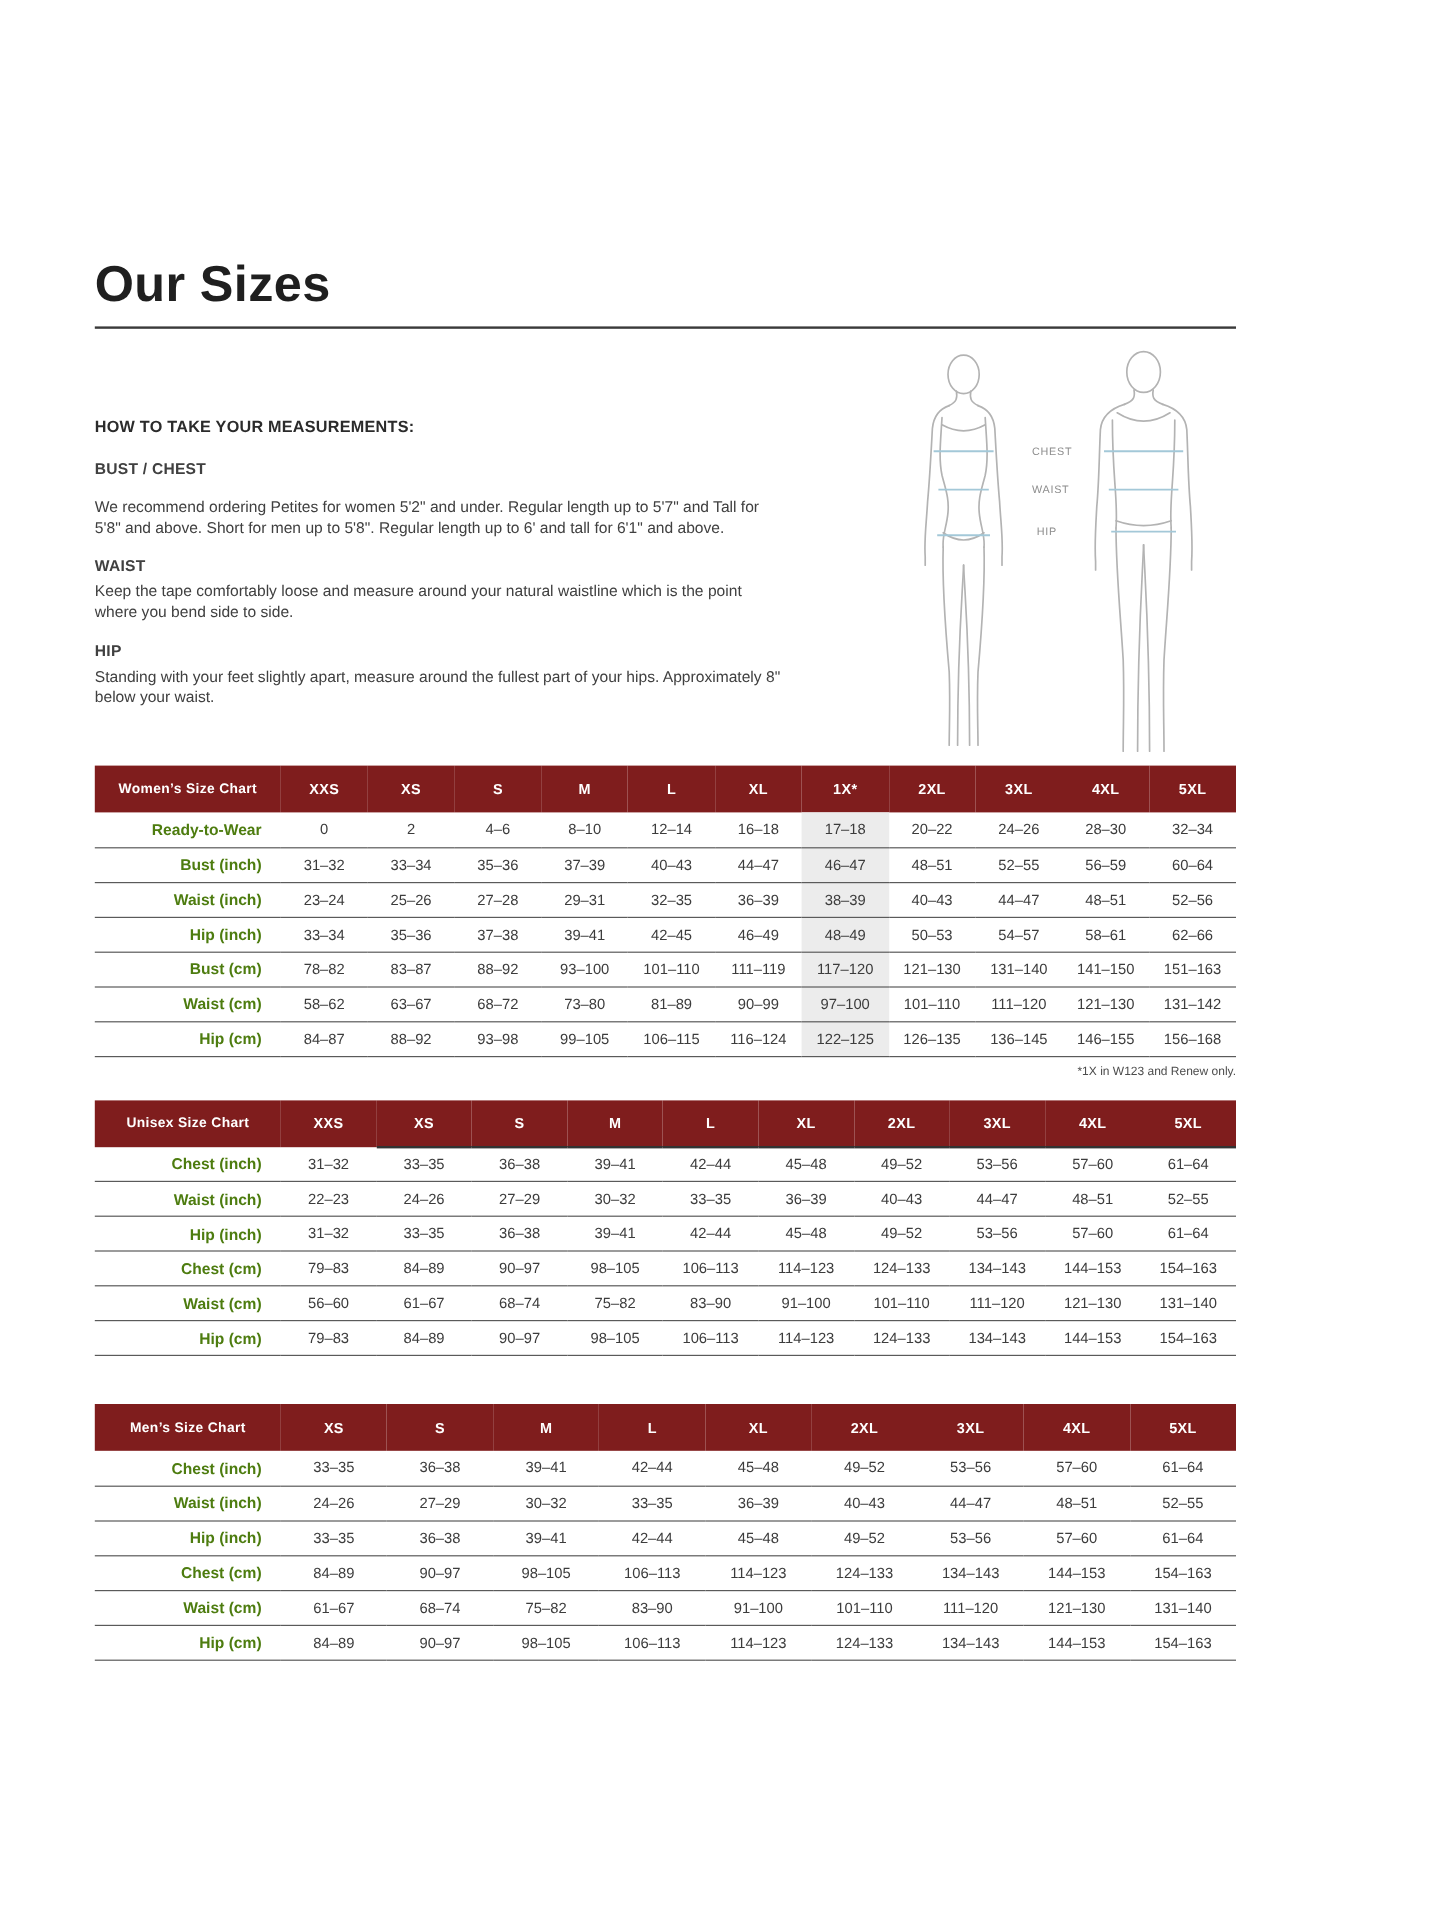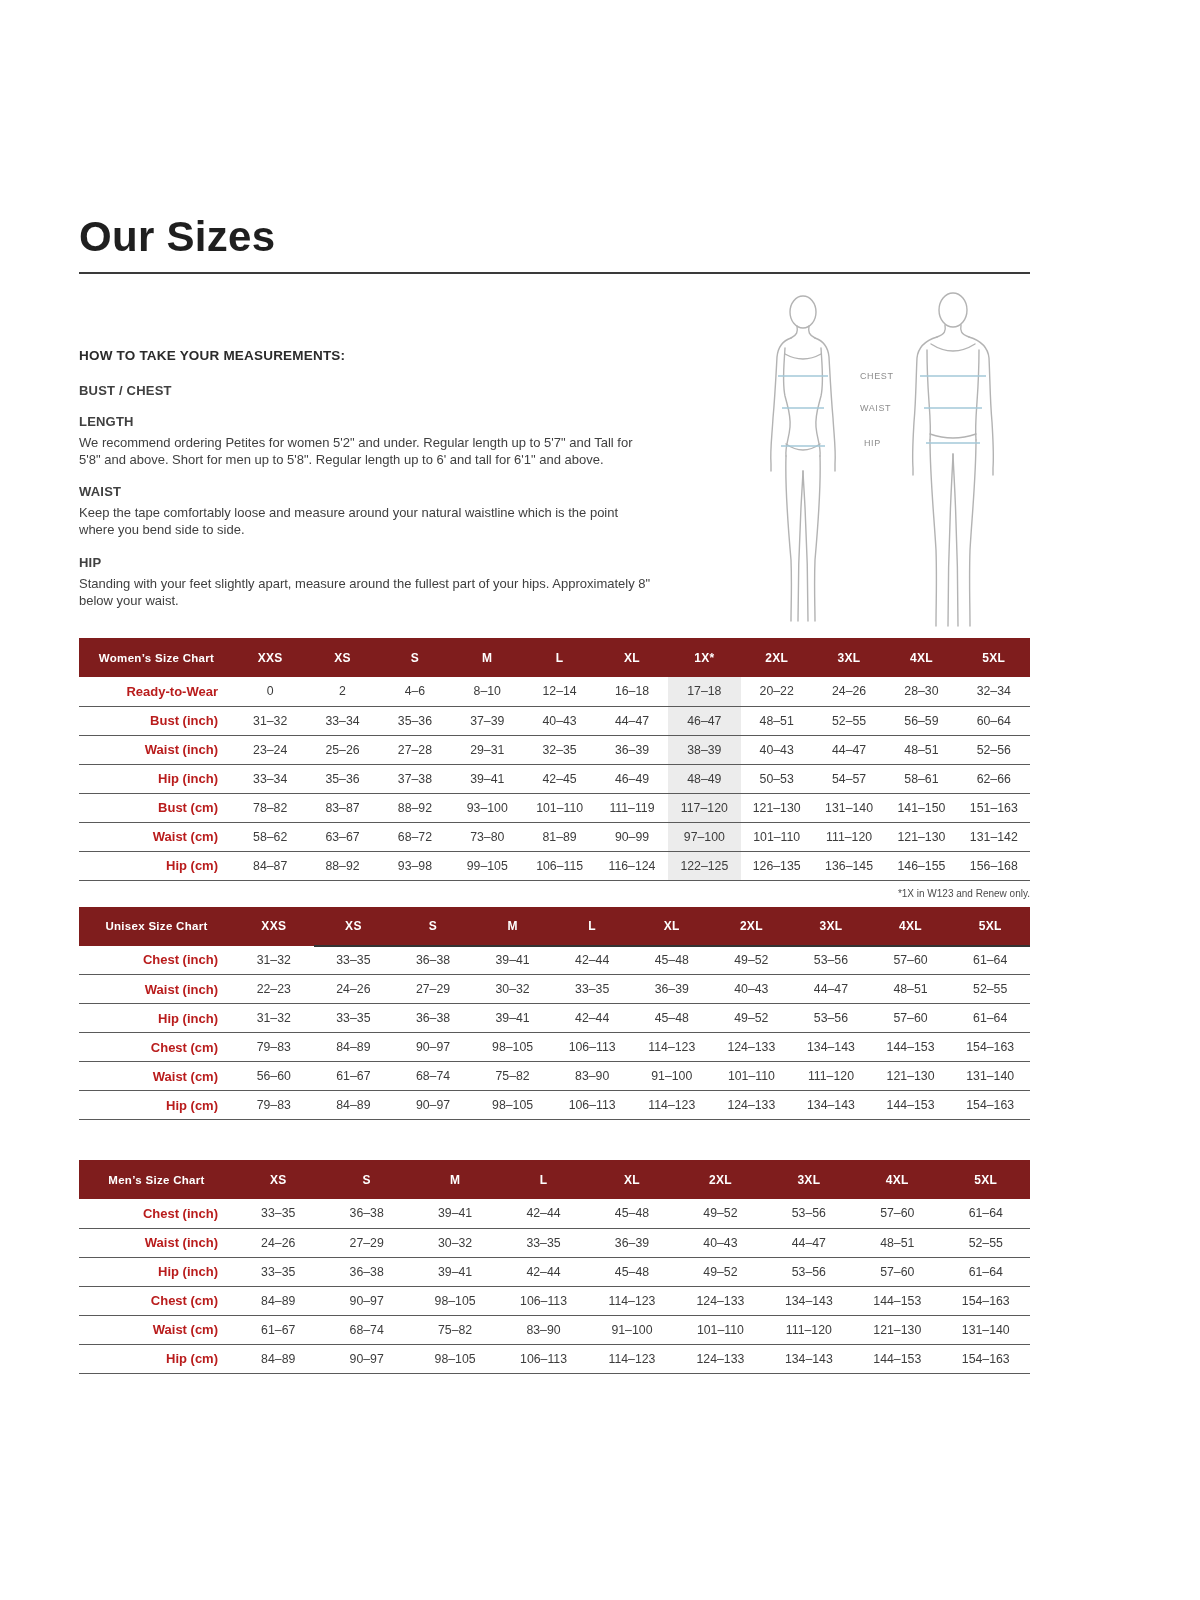--- a/index.html
+++ b/index.html
@@ -43,21 +43,21 @@
     margin-bottom: 5px;
     letter-spacing: 0.2px;
   }
   .m-body { font-size: 13px; line-height: 1.32; color: #404040; }
 
   .figures { width: 290px; margin-top: -16px; }
   .fig-svg { display: block; }
 
   .tables-area { margin-top: 0; }
   .table-block.women { margin-top: 10px; }
-  .table-block.unisex { margin-top: 8px; }
+  .table-block.unisex { margin-top: 18px; }
   .table-block.men { margin-top: 40px; }
 
   table { width: 100%; border-collapse: collapse; table-layout: fixed; }
   col.labelcol { width: 155px; }
   thead th {
     background: #7f1d1d;
     color: #ffffff;
     font-size: 12px;
     font-weight: 700;
     height: 39px;
@@ -70,21 +70,21 @@
     text-align: center;
     font-size: 12.3px;
     color: #3c3c3c;
     height: 29px;
     border-bottom: 1px solid #5a5a5a;
   }
   tbody td.rowlabel {
     text-align: right;
     padding-right: 16px;
     font-weight: 700;
-    color: #b91c1c;
+    color: #4d7c0f;
     font-size: 13px;
   }
   tbody td.hl { background: #ececec; }
 
   .footnote {
     margin-top: 7px;
     text-align: right;
     font-size: 10px;
     color: #4c4c4c;
   }
@@ -99,21 +99,20 @@
 
   <div class="measure-row">
     <div class="measure-text">
       <div class="howto">HOW TO TAKE YOUR MEASUREMENTS:</div>
 
       <div class="m-section">
         <div class="m-head">BUST / CHEST</div>
       </div>
 
       <div class="m-section">
-        <div class="m-head">LENGTH</div>
         <p class="m-body">We recommend ordering Petites for women 5'2" and under. Regular length up to 5'7" and Tall for 5'8" and above. Short for men up to 5'8". Regular length up to 6' and tall for 6'1" and above.</p>
       </div>
 
       <div class="m-section">
         <div class="m-head">WAIST</div>
         <p class="m-body">Keep the tape comfortably loose and measure around your natural waistline which is the point where you bend side to side.</p>
       </div>
 
       <div class="m-section">
         <div class="m-head">HIP</div>

